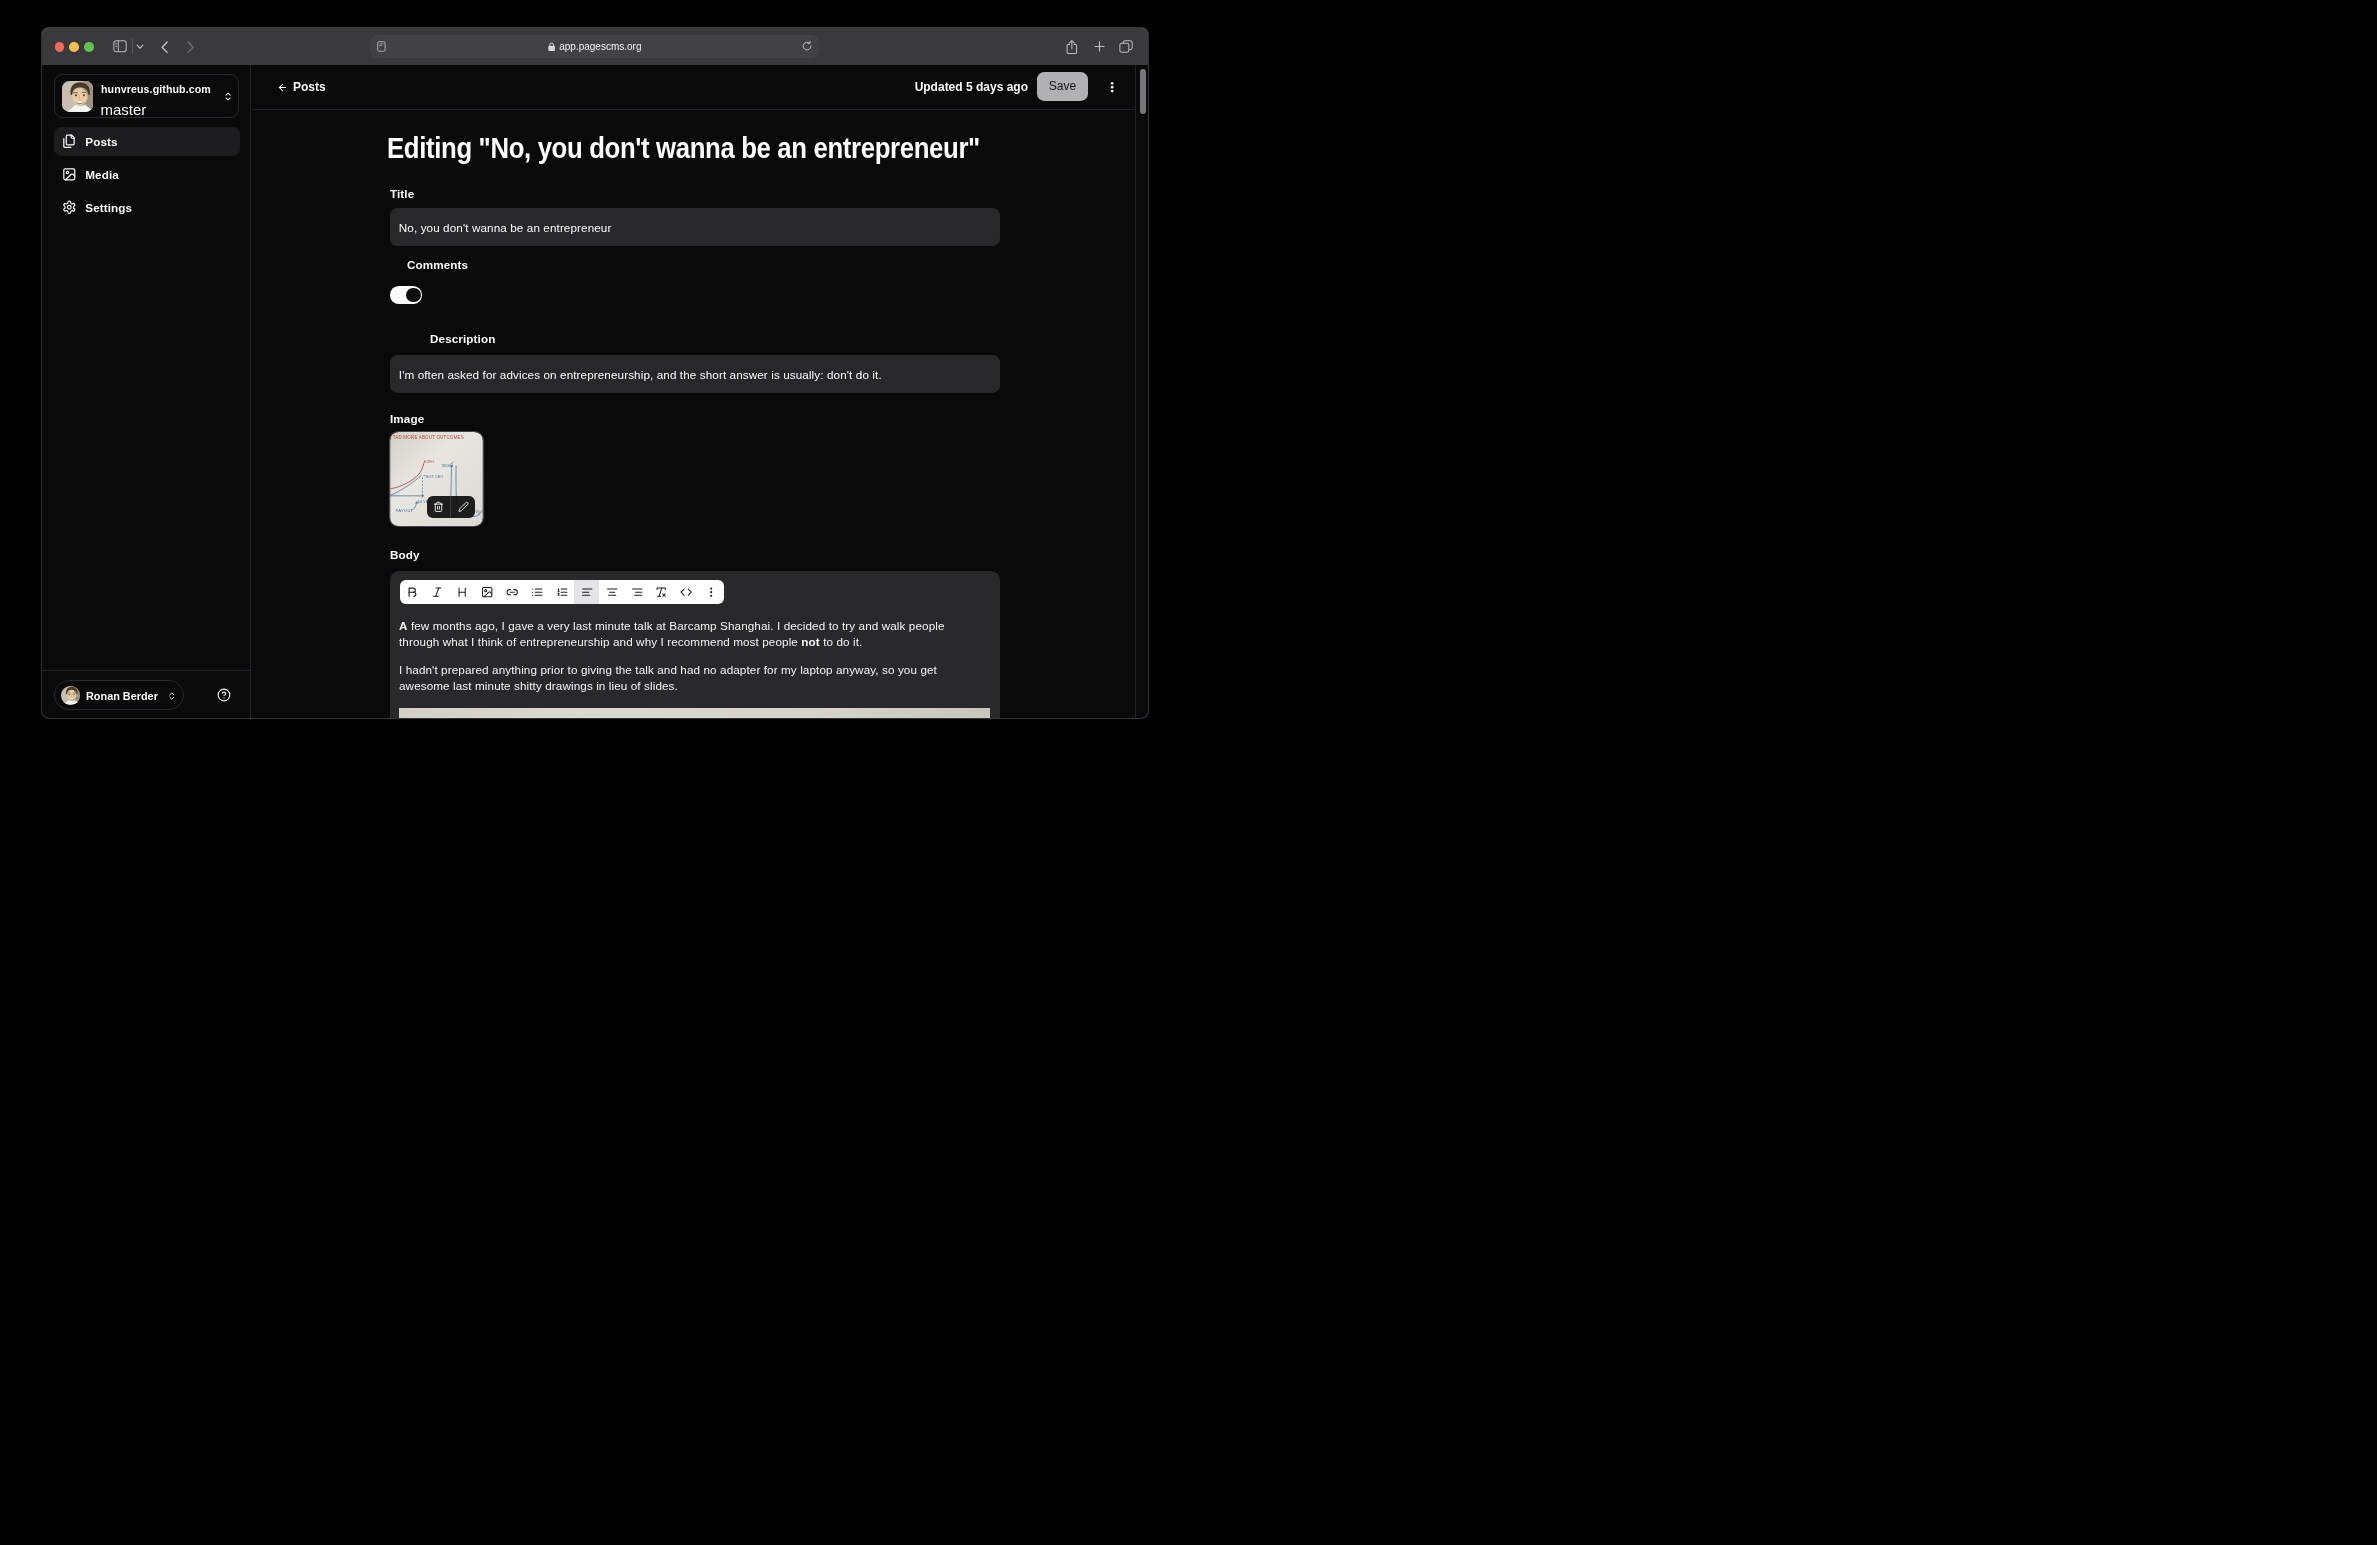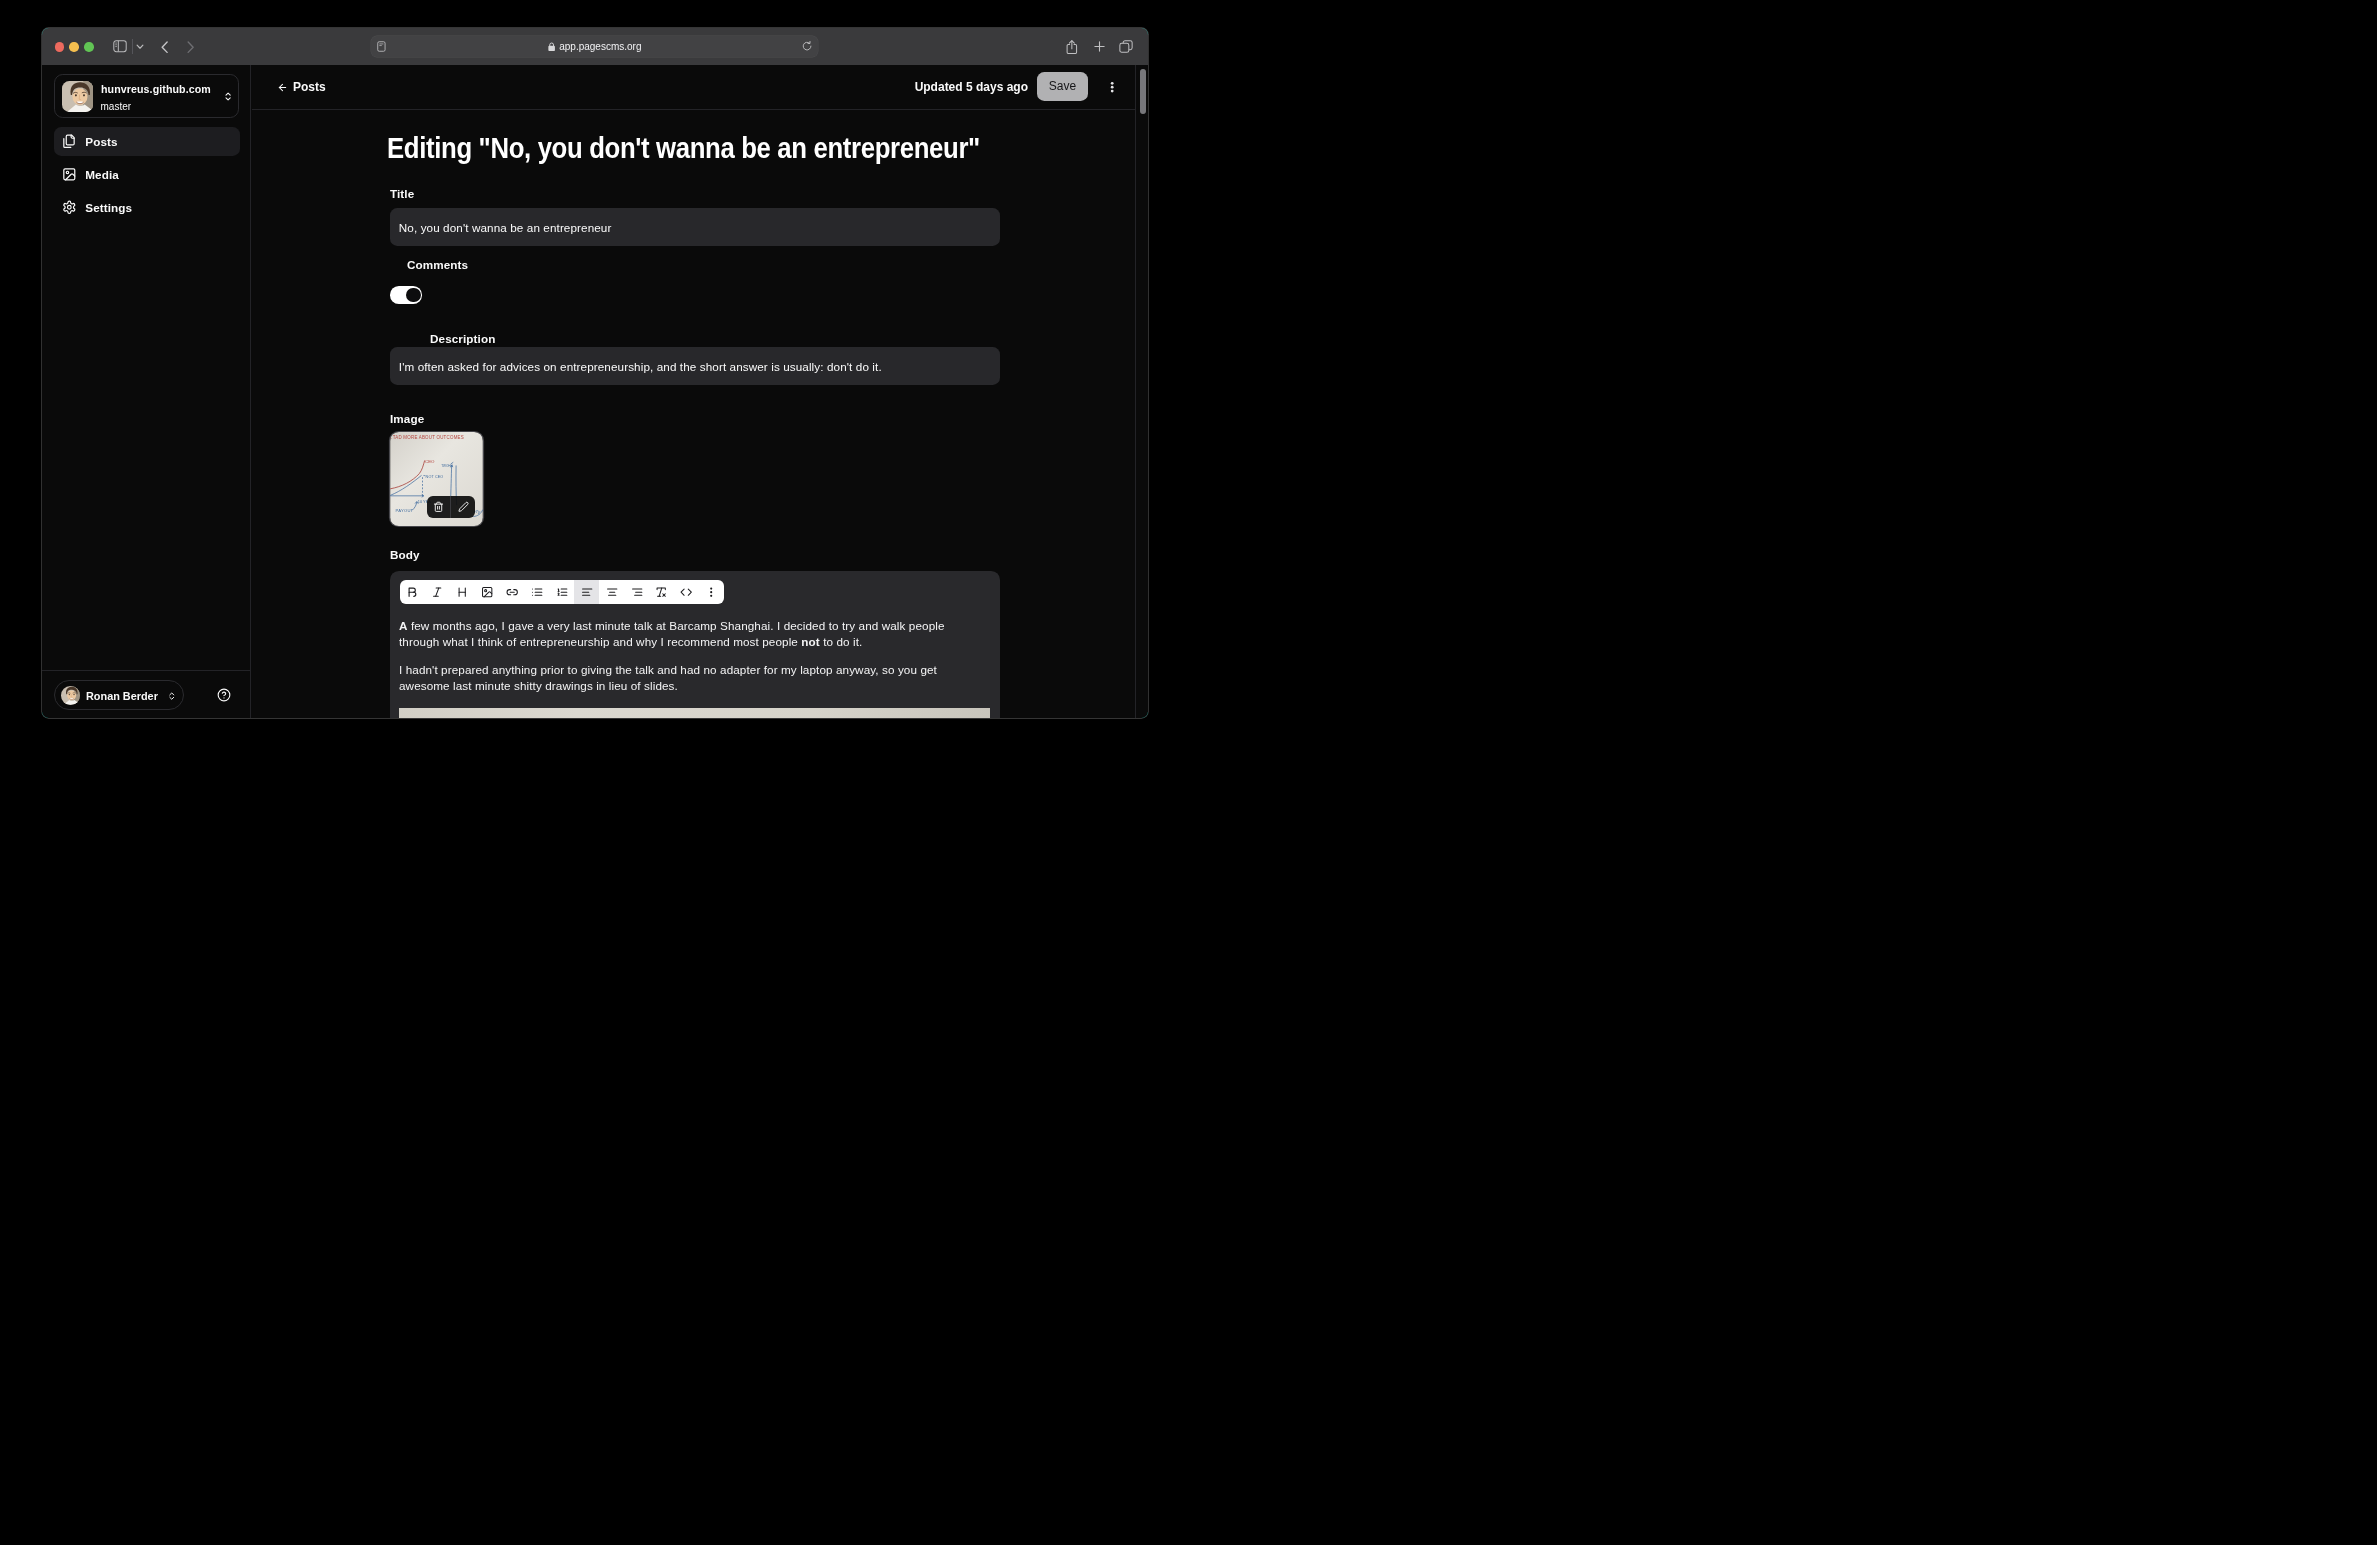--- a/index.html
+++ b/index.html
@@ -105,21 +105,21 @@
           <path d="M15.5 16.5 C17 15.2 19.5 15.2 21 16.2" fill="none" stroke="#493729" stroke-width="1.1" stroke-linecap="round"></path>
           <path d="M27.5 16 C29 15 31.5 15 33 16.2" fill="none" stroke="#493729" stroke-width="1.1" stroke-linecap="round"></path>
           <ellipse cx="19" cy="19.5" rx="1.2" ry="1.5" fill="#2f241d"></ellipse>
           <ellipse cx="30" cy="19.5" rx="1.2" ry="1.5" fill="#2f241d"></ellipse>
           <path d="M24 19 L23.5 25 L25.5 25.5" fill="none" stroke="#d9a87c" stroke-width="1" stroke-linecap="round"></path>
           <path d="M19.5 28.5 C22 31.5 27 31.5 29.5 28.7 C27.5 28 21.5 28 19.5 28.5 Z" fill="#fff"></path>
           <path d="M19.5 28.7 C22 31.6 27 31.6 29.5 28.9" fill="none" stroke="#8a5a44" stroke-width="1"></path>
           <path d="M6 43 L19 32 C23 35 27 35 31 32 L43 41 L43 43 Z" fill="#f4f2ee"></path>
         </svg>
         <div style="position:absolute; left:46px; top:6.6px; font-size:11.7px; font-weight:600; color:#fafafa; letter-spacing:0.1px; transform:scaleX(.91); transform-origin:left top; white-space:nowrap;">hunvreus.github.com</div>
-        <div style="position:absolute; left:46px; top:25.4px; font-size:10px; color:#fafafa;text-align:right;">master</div>
+        <div style="position:absolute; left:46px; top:25.4px; font-size:15px; color:#fafafa;text-align:right;">master</div>
         <svg style="position:absolute; left:168px; top:16px;" width="10.2" height="11" viewBox="0 0 24 24" fill="none" stroke="#fafafa" stroke-width="2.4" stroke-linecap="round" stroke-linejoin="round">
           <path d="m7 15 5 5 5-5"></path>
             <path d="m7 9 5-5 5 5"></path>
         </svg>
       </div>
       <div class="navrow" style="top:62px; background:#1d1d20;">
         <svg width="14.6" height="14.6" viewBox="0 0 24 24" fill="none" stroke="#fafafa" stroke-width="2" stroke-linecap="round" stroke-linejoin="round">
           <path d="M20 7h-3a2 2 0 0 1-2-2V2"></path>
           <path d="M9 18a2 2 0 0 1-2-2V4a2 2 0 0 1 2-2h7l4 4v10a2 2 0 0 1-2 2Z"></path>
           <path d="M3 7.6v12.8A1.6 1.6 0 0 0 4.6 22h9.8"></path>
@@ -188,21 +188,21 @@
       <div style="position:absolute; left:135px; top:66px; font-size:29px; font-weight:700; color:#fff; line-height:35px; letter-spacing:-0.4px; transform:scaleX(.888); transform-origin:left top; white-space:nowrap;">Editing "No, you don't wanna be an entrepreneur"</div>
       <div class="label" style="left:138px; top:122px;">Title</div>
       <div class="input" style="top:143px;">
           <span>No, you don't wanna be an entrepreneur</span>
         </div>
       <div class="label" style="left:138px; top:193px;margin-left:17px;">Comments</div>
       <div style="position:absolute; left:138px; top:221px; width:32px; height:17.6px; border-radius:8.8px; background:#fff;">
         <div style="position:absolute; right:1.5px; top:1.5px; width:14.6px; height:14.6px; border-radius:50%; background:#0d0d0e;"></div>
       </div>
       <div class="label" style="left:138px; top:267px;padding-left:40px;">Description</div>
-      <div class="input" style="top:282px;">
+      <div class="input" style="top:290px;">
           <span>I'm often asked for advices on entrepreneurship, and the short answer is usually: don't do it.</span>
         </div>
       <div class="label" style="left:138px; top:347px;">Image</div>
       <svg style="position:absolute; left:138px; top:367px; border-radius:8.8px; box-shadow:0 0 0 1.1px #47474c;" width="93" height="94" viewBox="0 0 127 129">
         <defs>
           <linearGradient id="wb" x1="0" y1="0" x2="1" y2="1">
             <stop offset="0" stop-color="#d4d1ca"></stop>
             <stop offset=".4" stop-color="#e8e6e0"></stop>
             <stop offset="1" stop-color="#dbd8d1"></stop>
           </linearGradient>

